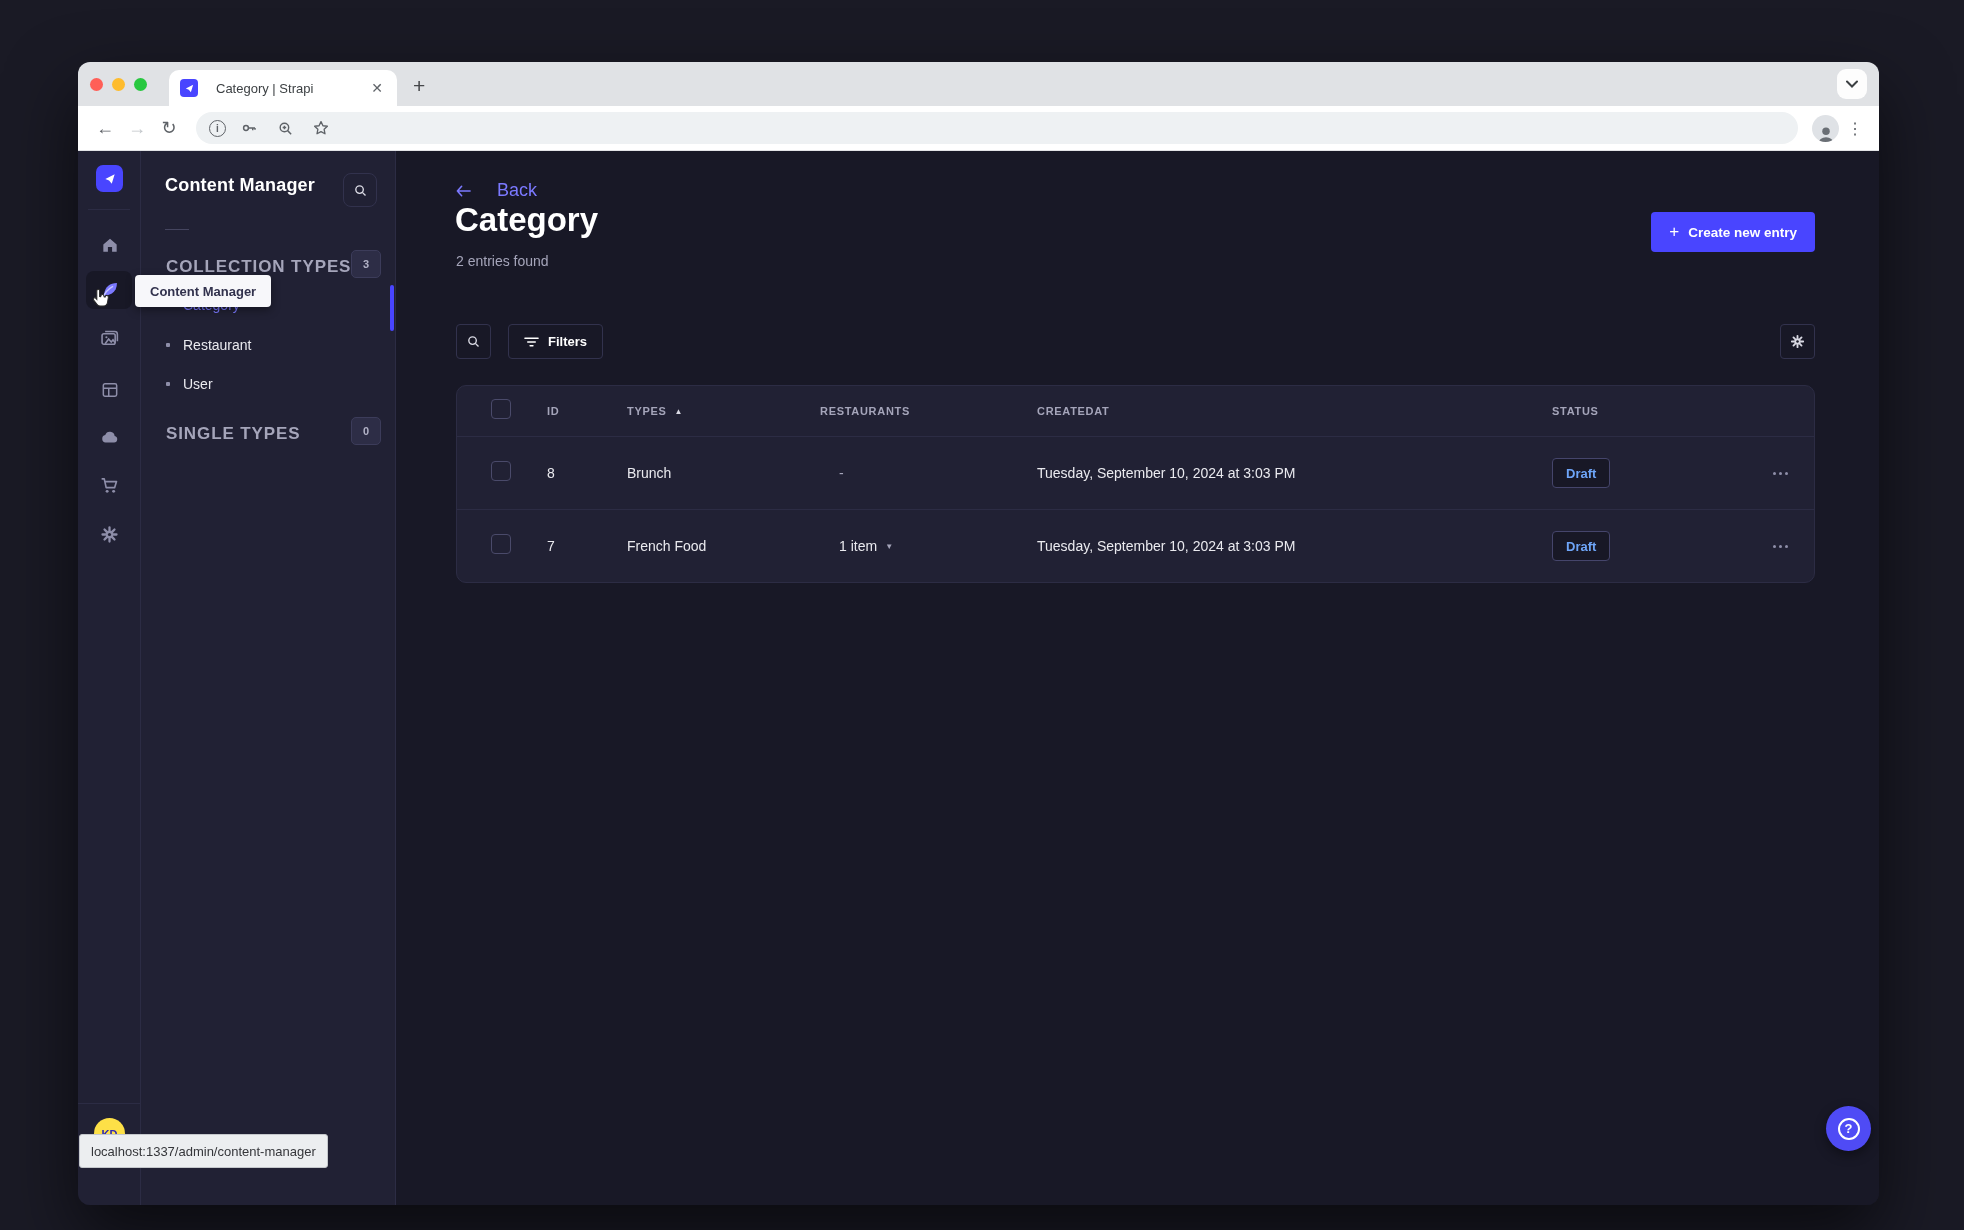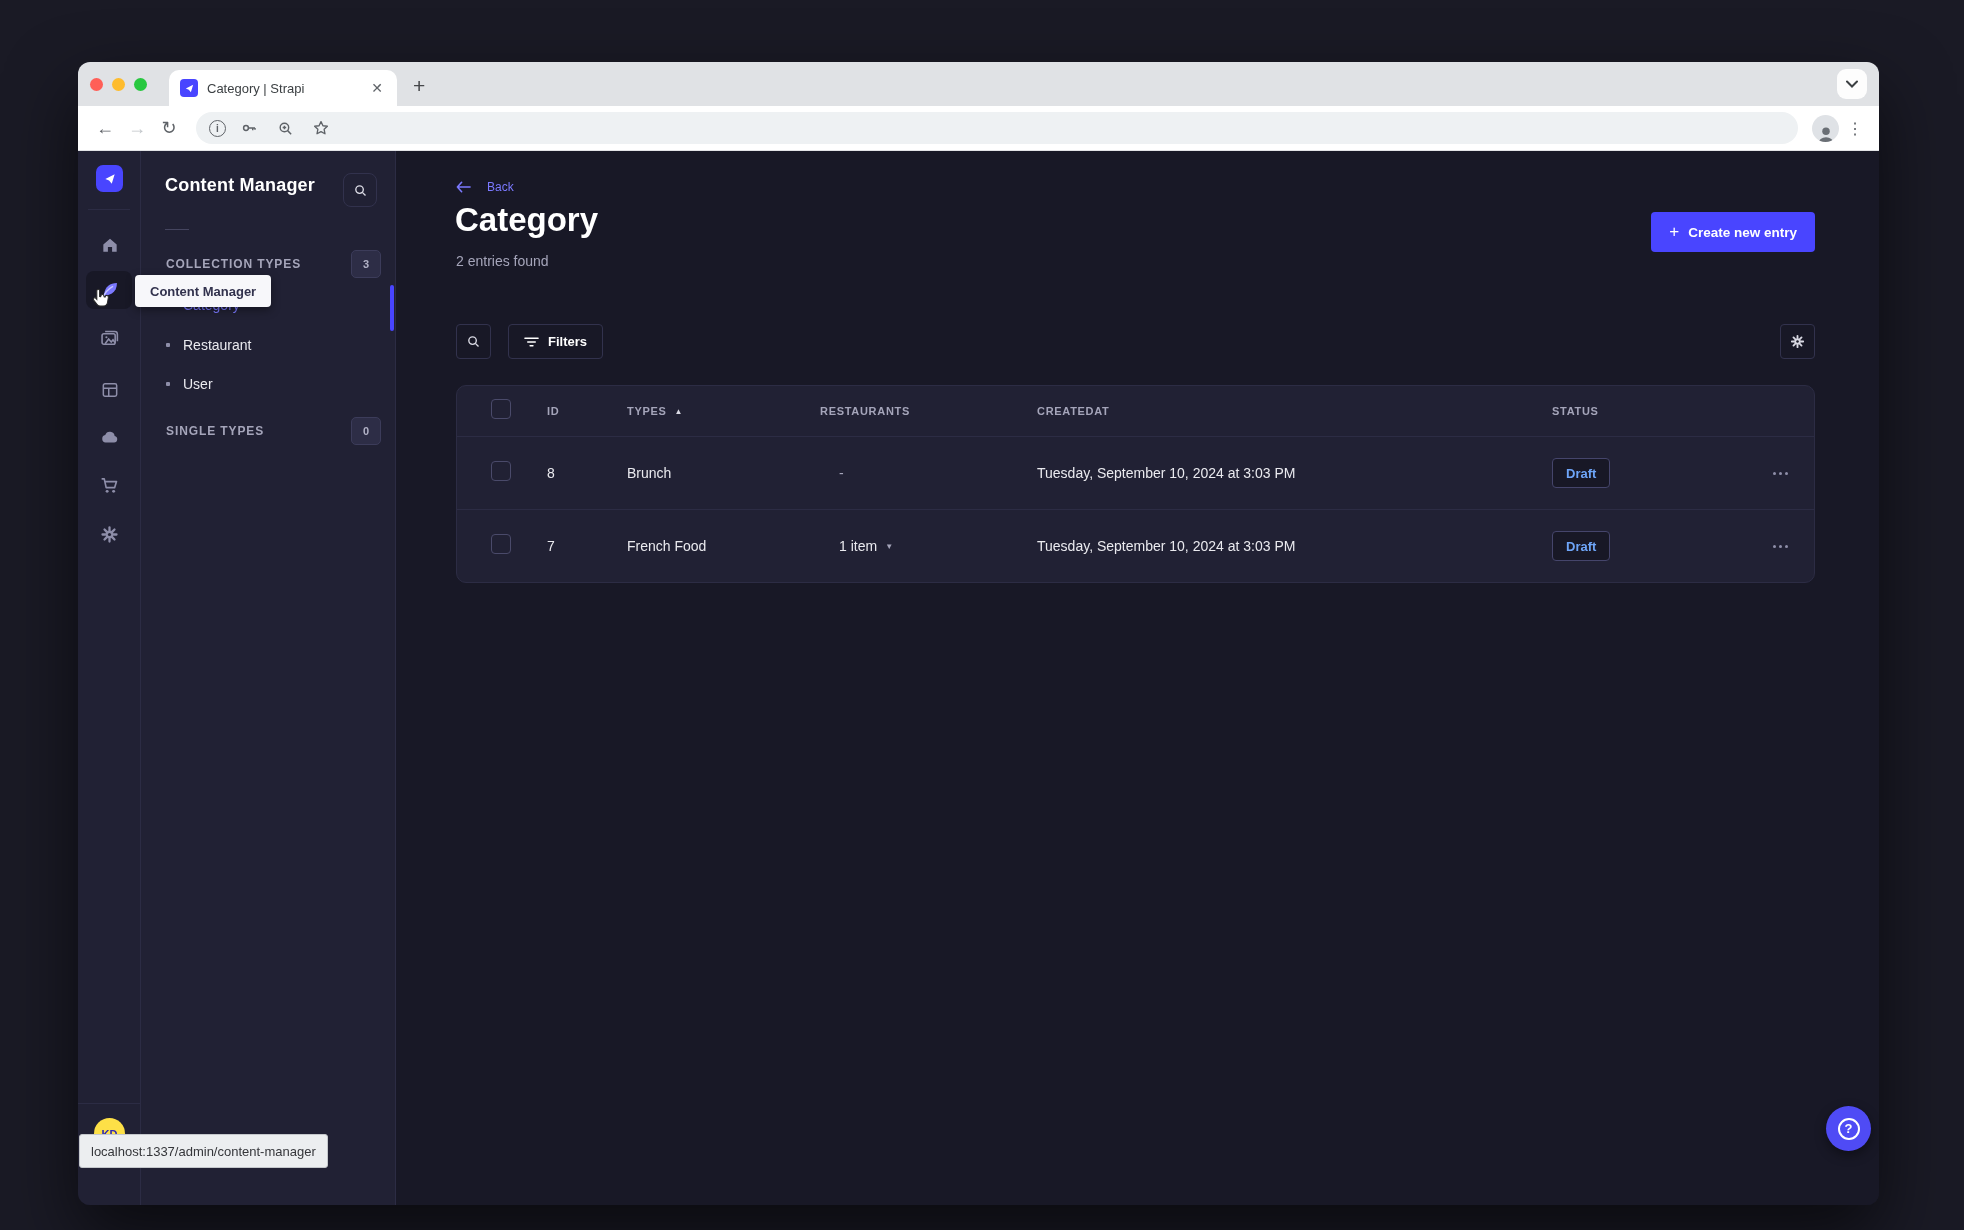--- a/index.html
+++ b/index.html
@@ -10,21 +10,21 @@
   .window { position:absolute; left:78px; top:62px; width:1801px; height:1143px;
             border-radius:12px; overflow:hidden; display:flex; flex-direction:column;
             box-shadow:0 30px 70px rgba(0,0,0,.6); }
 
   
   .tabstrip { height:44px; background:#e0e2e5; display:flex; align-items:flex-end; padding:0 12px; flex:none; }
   .traffic { display:flex; gap:9px; align-items:center; height:100%; margin-right:22px; }
   .tl { width:13px; height:13px; border-radius:50%; }
   .tl.red{ background:#ff5f57; } .tl.yellow{ background:#febc2e; } .tl.green{ background:#28c840; }
   .tab { height:36px; width:228px; background:#ffffff; border-radius:10px 10px 0 0;
-         display:flex; align-items:center; padding:0 11px; gap:9px; }
+         display:flex; align-items:center; padding:0 11px; gap:18px; }
   .favicon { width:18px; height:18px; border-radius:4px; background:#4945ff; display:flex; align-items:center; justify-content:center; flex:none; }
   .tab-title { font-size:13px; color:#3c4043; flex:1; white-space:nowrap; overflow:hidden; }
   .tab-close { font-size:14px; color:#5f6368; width:18px; height:18px; display:flex; align-items:center; justify-content:center; border-radius:50%; }
   .newtab { font-size:21px; font-weight:300; color:#45474a; margin:0 0 8px 16px; }
   .tabsearch { margin-left:auto; margin-bottom:7px; width:30px; height:30px; border-radius:9px; background:#fdfdfd;
                display:flex; align-items:center; justify-content:center; }
 
   
   .toolbar { height:45px; background:#ffffff; border-bottom:1px solid #e2e3e6; display:flex; align-items:center; padding:0 14px; gap:6px; flex:none; }
   .navbtn { width:26px; height:26px; display:flex; align-items:center; justify-content:center; font-size:18px; color:#5f6368; }
@@ -50,39 +50,39 @@
   .rail-bottom-divider { position:absolute; left:0; right:0; bottom:101px; height:1px; background:#2c2c44; }
   .avatar { position:absolute; left:16px; bottom:56px; width:31px; height:31px; border-radius:50%;
             background:#fde047; color:#2d27b5; font-size:11px; font-weight:700; display:flex; align-items:center; justify-content:center; }
 
   
   .subnav { position:absolute; left:63px; top:0; bottom:0; width:255px; background:#212134; border-right:1px solid #2c2c44; }
   .subnav-title { position:absolute; left:24px; top:24px; font-size:18px; font-weight:700; color:#ffffff; letter-spacing:.2px; }
   .subnav-search { position:absolute; right:18px; top:22px; width:34px; height:34px; border:1px solid #32324d; border-radius:8px;
                    display:flex; align-items:center; justify-content:center; color:#c7c7d6; background:transparent; }
   .subnav-divider { position:absolute; left:24px; top:78px; width:24px; height:1px; background:#45455f; }
-  .sec-label { position:absolute; left:25px; font-size:12px; font-weight:700; letter-spacing:.9px; color:#a5a5ba; }
+  .sec-label { position:absolute; left:25px; font-size:17px; font-weight:700; letter-spacing:.9px; color:#a5a5ba; }
   .sec-badge { position:absolute; right:14px; width:30px; height:28px; background:#2d2d46; border:1px solid #3c3c5a; border-radius:5px;
                font-size:11px; font-weight:600; color:#b2b2c6; display:flex; align-items:center; justify-content:center; }
   .nav-item { position:absolute; left:25px; display:flex; align-items:center; gap:13px; font-size:14px; color:#eaeaef; }
   .bullet { width:4px; height:4px; border-radius:1px; background:#8e8ea9; }
   .nav-item.active { color:#7b79ff; }
   .nav-item.active .bullet { background:#7b79ff; }
   .active-indicator { position:absolute; right:1px; top:134px; width:4px; height:46px; background:#4945ff; border-radius:2px; }
 
   
   .tooltip { position:absolute; left:57px; top:124px; height:32px; padding:0 15px; background:#f7f7fa; border-radius:4px;
              display:flex; align-items:center; font-size:13px; font-weight:600; color:#32324d;
              box-shadow:0 3px 10px rgba(0,0,0,.4); z-index:50; white-space:nowrap; }
   .cursor { position:absolute; left:11px; top:135px; z-index:60; }
 
   
   .main { position:absolute; left:318px; top:0; right:0; bottom:0; }
-  .back-link { position:absolute; left:60px; top:29px; display:flex; align-items:center; gap:16px;
-               color:#7b79ff; font-size:12px; font-weight:500; }
+  .back-link { position:absolute; left:60px; top:29px; display:flex; align-items:center; gap:26px;
+               color:#7b79ff; font-size:18px; font-weight:500; }
   .page-title { position:absolute; left:59px; top:50px; font-size:33px; font-weight:700; color:#ffffff; }
   .entries-count { position:absolute; left:60px; top:102px; font-size:14px; color:#a5a5ba; }
   .create-btn { position:absolute; right:64px; top:61px; height:40px; padding:0 18px; background:#4945ff; border-radius:4px;
                 display:flex; align-items:center; gap:9px; color:#ffffff; font-size:13.5px; font-weight:600; }
   .create-plus { font-size:17px; font-weight:400; margin-top:-1px; }
 
   .iconbtn { position:absolute; width:35px; height:35px; border:1px solid #32324d; border-radius:4px;
              display:flex; align-items:center; justify-content:center; color:#d9d9e3; background:transparent; }
   .search-btn { left:60px; top:173px; }
   .filters-btn { position:absolute; left:112px; top:173px; height:35px; padding:0 15px; border:1px solid #32324d; border-radius:4px;

